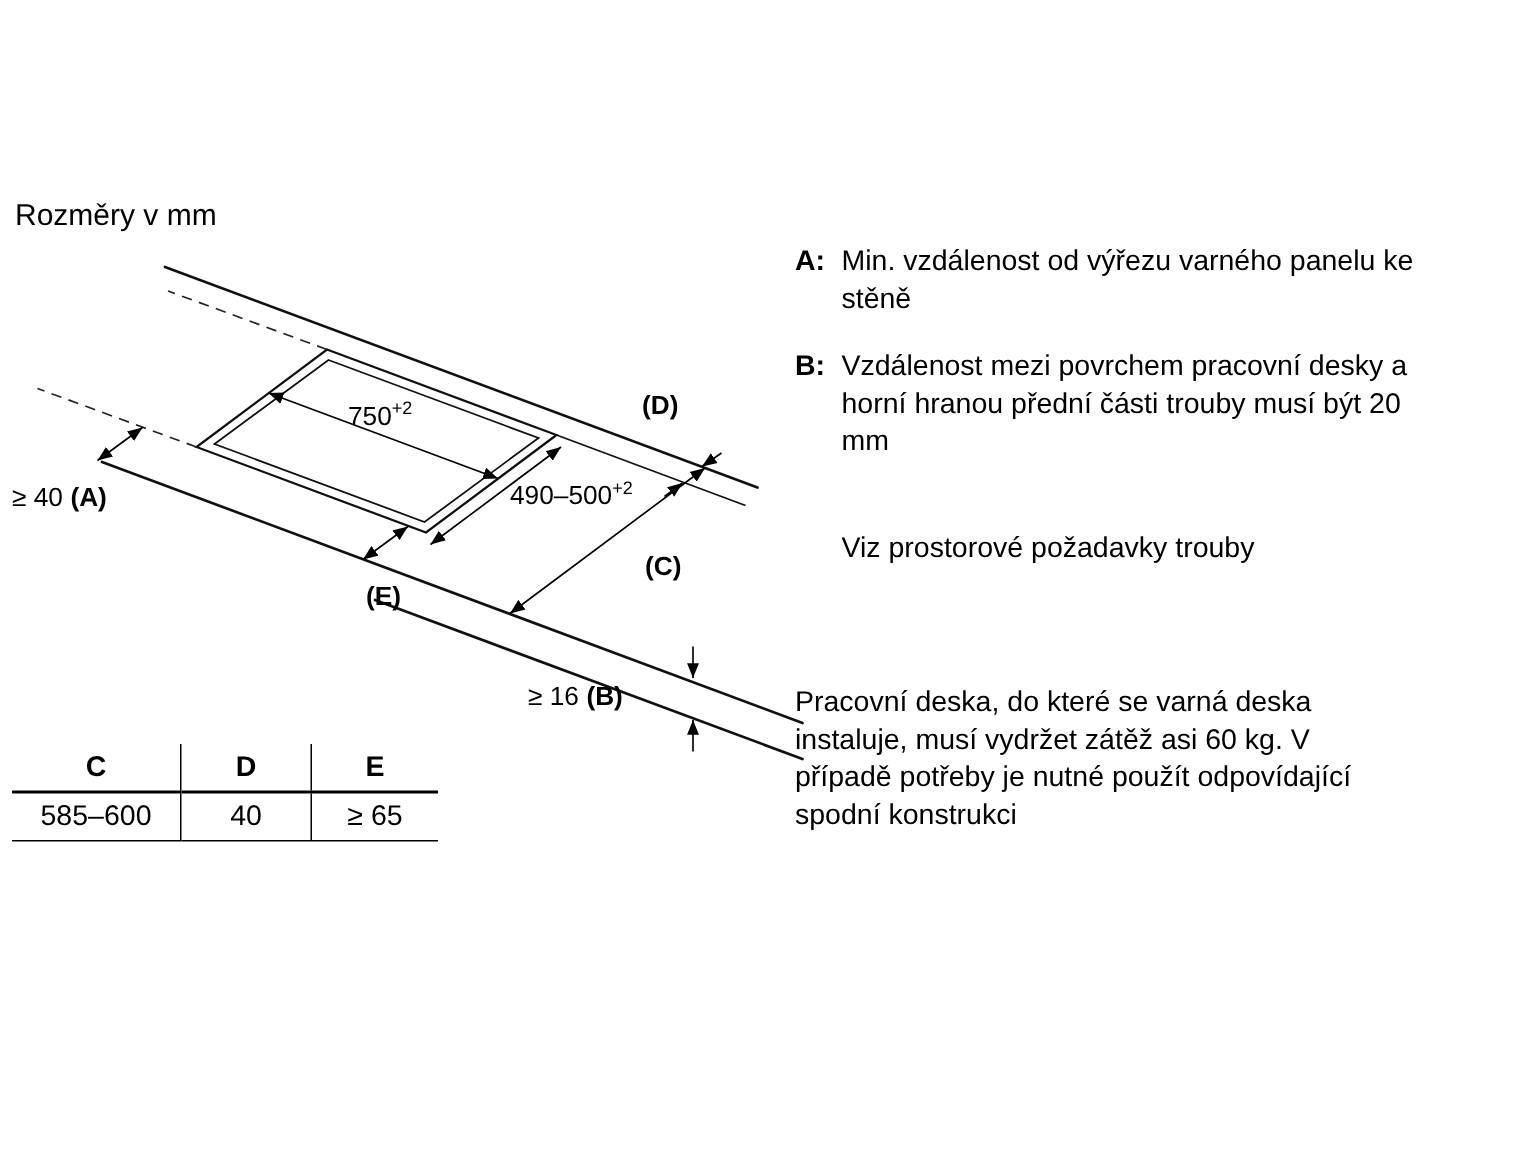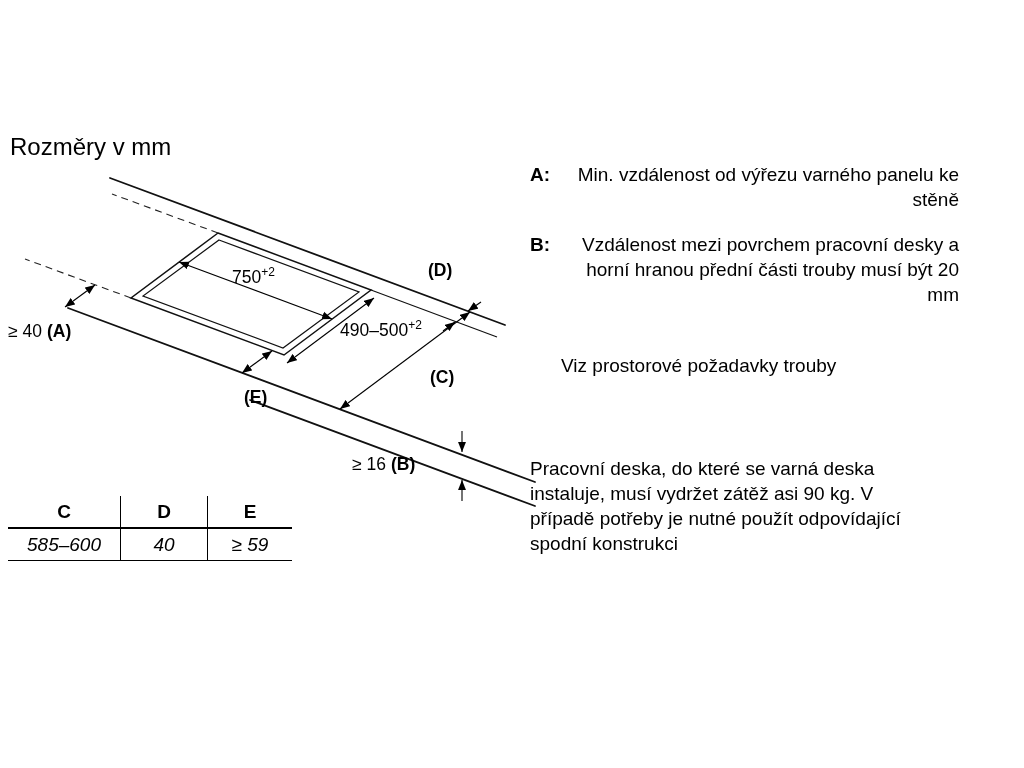--- a/index.html
+++ b/index.html
@@ -6,21 +6,21 @@
   body {
     width: 1024px; height: 768px;
     background: #ffffff;
     color: #000;
     font-family: "Liberation Sans", sans-serif;
     position: relative;
     overflow: hidden;
   }
   .title {
     position: absolute; left: 10px; top: 133px;
-    font-size: 24px;
+    font-size: 20px;
   }
   svg.diagram { position: absolute; left: 0; top: 140px; }
 
   
   .edge  { stroke: #111; stroke-width: 1.8; fill: none; stroke-linecap: round; }
   .cut   { stroke: #111; stroke-width: 1.5; fill: none; }
   .cut2  { stroke: #111; stroke-width: 1.2; fill: none; }
   .dash  { stroke: #222; stroke-width: 1.1; fill: none; stroke-dasharray: 7 5; }
   .dim   { stroke: #000; stroke-width: 1.1; fill: none; }
   svg text { font-family: "Liberation Sans", sans-serif; font-size: 17.5px; fill: #000; }
@@ -30,39 +30,39 @@
   
   .legend {
     position: absolute; left: 530px; top: 162px; width: 460px;
     font-size: 19px; line-height: 25px;
   }
   .legend-item { display: flex; }
   .legend-item.mb-a { margin-bottom: 20px; }
   .legend-item.mb-b { margin-bottom: 46px; }
   .legend-item.mb-viz { margin-bottom: 78px; }
   .legend-key { flex: 0 0 31px; font-weight: bold; }
-  .legend-text { max-width: 398px; text-align: right; }
+  .legend-text { max-width: 398px; }
   .legend-note { max-width: 412px; }
 
   
   table.dims {
     position: absolute; left: 8px; top: 496px;
     border-collapse: collapse;
     font-size: 19px;
   }
   table.dims th, table.dims td {
     text-align: center; vertical-align: middle;
     height: 31px; padding: 0;
   }
   table.dims th { font-weight: bold; }
   table.dims .col-c { width: 112px; }
   table.dims .col-d { width: 86px; }
   table.dims .col-e { width: 84px; }
   table.dims thead th { border-bottom: 2px solid #000; }
-  table.dims tbody tr.r0 td { border-bottom: 1.3px solid #000; font-style: italic; }
+  table.dims tbody tr.r0 td { border-bottom: 1.3px solid #000; }
   table.dims th + th, table.dims td + td { border-left: 1.3px solid #000; }
 </style>
 </head>
 <body>
 
 <div class="title">Rozměry v mm</div>
 
 <svg class="diagram" width="540" height="385" viewBox="0 0 540 385" xmlns="http://www.w3.org/2000/svg">
   <defs>
     <marker id="arr" viewBox="0 0 10 8" refX="10" refY="4" markerWidth="9" markerHeight="8" orient="auto-start-reverse">
@@ -113,31 +113,31 @@
     <div class="legend-text">Min. vzdálenost od výřezu varného panelu ke stěně</div>
   </div>
   <div class="legend-item mb-b">
     <span class="legend-key">B:</span>
     <div class="legend-text">Vzdálenost mezi povrchem pracovní desky a horní hranou přední části trouby musí být 20 mm</div>
   </div>
   <div class="legend-item mb-viz">
     <span class="legend-key"></span>
     <div class="legend-text">Viz prostorové požadavky trouby</div>
   </div>
-  <div class="legend-note">Pracovní deska, do které se varná deska instaluje, musí vydržet zátěž asi 90 kg. V případě potřeby je nutné použít odpovídající spodní konstrukci</div>
+  <div class="legend-note">Pracovní deska, do které se varná deska instaluje, musí vydržet zátěž asi 60 kg. V případě potřeby je nutné použít odpovídající spodní konstrukci</div>
 </div>
 
 <table class="dims">
   <thead>
     <tr>
       <th class="col-c">C</th>
       <th class="col-d">D</th>
       <th class="col-e">E</th>
     </tr>
   </thead>
   <tbody>
     <tr class="r0">
       <td>585–600</td>
       <td>40</td>
-      <td>≥ 59</td>
+      <td>≥ 65</td>
     </tr>
   </tbody>
 </table>
 
 </body></html>

